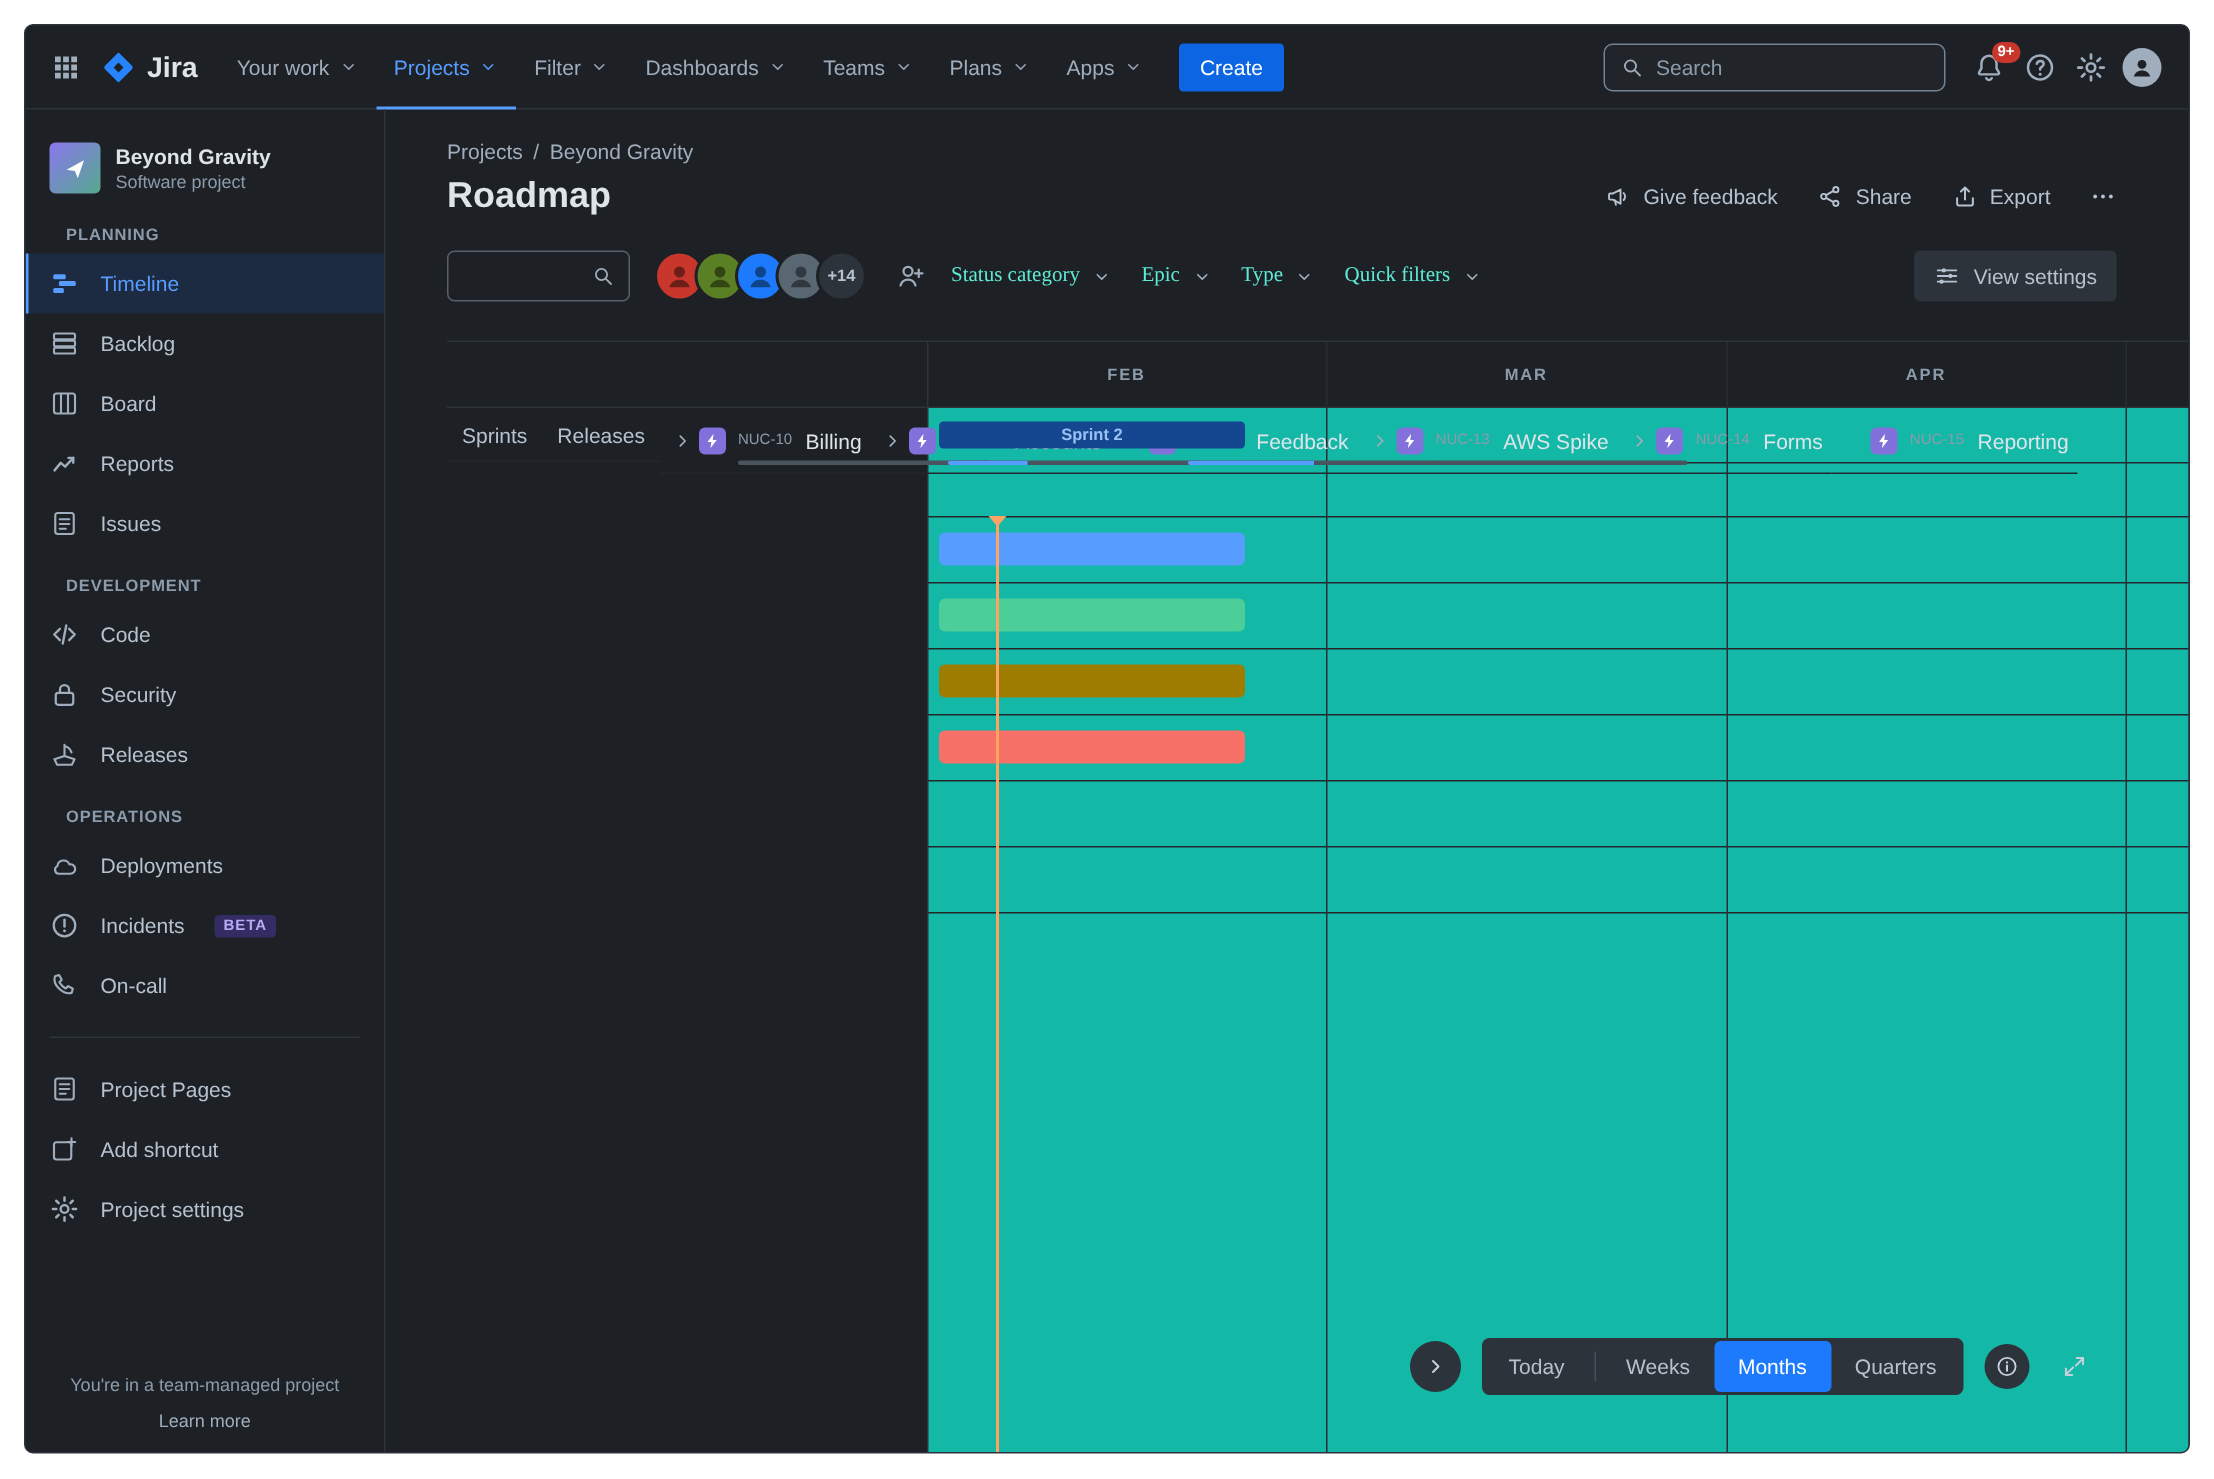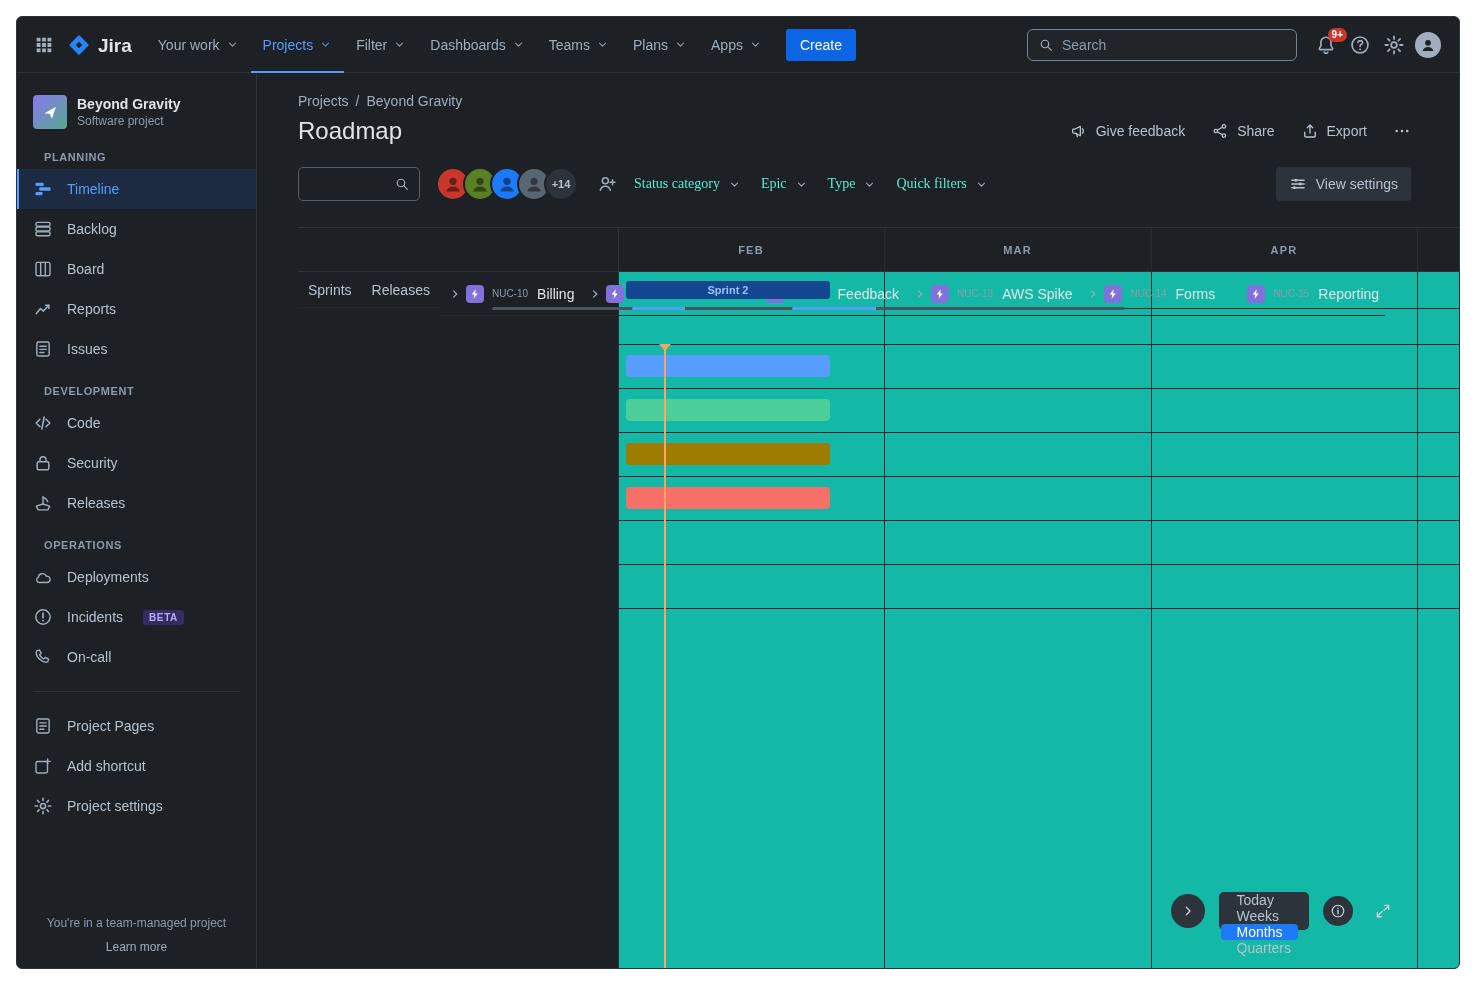--- a/index.html
+++ b/index.html
@@ -20,21 +20,21 @@
   .topnav { height:56px; flex:0 0 auto; display:flex; align-items:center; padding:0 14px 0 10px; border-bottom:1px solid #2C333A; }
   .nav-icon-btn { width:34px; height:32px; background:none; border:none; color:#9FADBC; display:flex; align-items:center; justify-content:center; cursor:pointer; position:relative; border-radius:4px; }
   .brand { display:flex; align-items:flex-end; gap:7px; padding:0 14px 0 6px; cursor:pointer; }
   .brand-text { font-size:19px; font-weight:600; color:#DEE4EA; }
   .nav-items { display:flex; align-items:stretch; height:56px; }
   .nav-item { display:flex; align-items:center; gap:6px; padding:2px 12px 0; color:#9FADBC; font-size:14px; cursor:pointer; border-bottom:2px solid transparent; background:none; border-top:none; border-left:none; border-right:none; font-family:inherit; }
   .nav-item.active { color:#579DFF; border-bottom-color:#579DFF; }
   .nav-item .chev { width:13px; height:13px; opacity:.9; }
   .create-btn { margin-left:12px; height:32px; padding:0 14px; background:#0C66E4; color:#fff; font-size:14px; font-weight:500; border:none; border-radius:3px; cursor:pointer; font-family:inherit; }
   .nav-spacer { flex:1; }
-  .nav-search { width:270px; height:32px; border:1px solid #738496; border-radius:6px; display:flex; align-items:center; gap:8px; padding:0 10px; margin-right:12px; color:#9FADBC; background:rgba(255,255,255,0.02); }
+  .nav-search { width:228px; height:32px; border:1px solid #738496; border-radius:6px; display:flex; align-items:center; gap:8px; padding:0 10px; margin-right:12px; color:#9FADBC; background:rgba(255,255,255,0.02); }
   .nav-search input { flex:1; min-width:0; background:transparent; border:none; outline:none; color:#B6C2CF; font-size:14px; font-family:inherit; }
   .nav-search input::placeholder { color:#8C9BAB; }
   .nav-badge { position:absolute; top:-1px; right:-4px; background:#C9372C; color:#fff; font-size:10px; font-weight:700; border-radius:8px; padding:2px 4px; line-height:1; }
   .avatar-top { width:26px; height:26px; border-radius:50%; background:#9FADBC; color:#1D2125; display:flex; align-items:center; justify-content:center; overflow:hidden; }
 
   
   .app-body { flex:1; display:flex; min-height:0; }
 
   
   .sidebar { width:240px; flex:0 0 auto; border-right:1px solid #2C333A; display:flex; flex-direction:column; padding:22px 0 14px; overflow:hidden; }
@@ -52,21 +52,21 @@
   .side-divider { height:1px; background:#2C333A; margin:14px 16px; }
   .side-footer-note { margin-top:auto; text-align:center; font-size:12px; color:#8C9BAB; padding:0 12px; }
   .learn-more { display:block; margin-top:10px; font-size:12px; color:#9FADBC; cursor:pointer; text-align:center; }
 
   
   .main { flex:1; display:flex; flex-direction:column; position:relative; min-width:0; }
   .main-header { padding:20px 48px 0 41px; flex:0 0 auto; }
   .breadcrumb { font-size:14px; color:#9FADBC; display:flex; gap:7px; align-items:center; }
   .breadcrumb .crumb { cursor:pointer; }
   .title-row { display:flex; align-items:center; margin-top:8px; }
-  .page-title { font-size:24px; font-weight:400; color:#DEE4EA; }
+  .page-title { font-size:24px; font-weight:700; color:#DEE4EA; }
   .header-actions { margin-left:auto; display:flex; align-items:center; gap:26px; }
   .action-link { display:flex; align-items:center; gap:8px; color:#B6C2CF; font-size:14px; cursor:pointer; background:none; border:none; font-family:inherit; }
   .action-link svg { color:#B6C2CF; }
 
   .toolbar { display:flex; align-items:center; padding:0 48px 0 41px; margin-top:22px; flex:0 0 auto; }
   .tb-search { width:122px; height:34px; border:1px solid #56606A; border-radius:5px; display:flex; align-items:center; padding:0 9px; gap:6px; color:#9FADBC; }
   .tb-search input { flex:1; min-width:0; background:transparent; border:none; outline:none; color:#B6C2CF; font-size:14px; font-family:inherit; }
   .avatars { display:flex; align-items:center; margin-left:16px; }
   .avatar { width:34px; height:34px; border-radius:50%; border:2px solid #1D2125; margin-left:-7px; display:flex; align-items:center; justify-content:center; color:rgba(0,0,0,.45); cursor:pointer; }
   .avatar:first-child { margin-left:0; }
@@ -99,21 +99,21 @@
   .tl-chart { flex:1; position:relative; background:#14b8a6; overflow:hidden; }
   .hline { position:absolute; left:0; right:0; height:1px; background:#22272B; }
   .sprint-bar { position:absolute; left:8px; top:9px; width:204px; height:18px; border-radius:3px; background:#14478F; color:#9CC0F5; font-size:11px; font-weight:700; display:flex; align-items:center; justify-content:center; z-index:3; cursor:pointer; }
   .epic-bar { position:absolute; left:8px; width:204px; height:22px; border-radius:4px; z-index:3; cursor:pointer; }
   .today-line { position:absolute; left:46px; top:72px; bottom:0; width:2px; background:#FEA362; z-index:4; }
   .today-caret { position:absolute; left:41px; top:72px; width:0; height:0; border-left:6px solid transparent; border-right:6px solid transparent; border-top:7px solid #FEA362; z-index:4; }
 
   
   .tl-controls { position:absolute; right:60px; bottom:38px; display:flex; align-items:center; gap:14px; z-index:10; }
   .scroll-btn { width:34px; height:34px; border-radius:50%; background:#2C333A; border:none; color:#C7D1DB; display:flex; align-items:center; justify-content:center; cursor:pointer; }
-  .zoom-bar { display:flex; align-items:flex-start; background:#2C333A; border-radius:5px; height:38px; padding:0 2px;flex-direction:column; }
+  .zoom-bar { display:flex; align-items:center; background:#2C333A; border-radius:5px; height:38px; padding:0 2px; }
   .zoom-btn { background:none; border:none; color:#B6C2CF; font-size:14px; padding:0 16px; height:34px; border-radius:4px; cursor:pointer; font-family:inherit; }
   .zoom-btn.selected { background:#1D7AFC; color:#FFFFFF; font-weight:500; }
   .zoom-divider { width:1px; height:20px; background:#454F59; margin:0 4px; }
   .info-btn { width:30px; height:30px; border-radius:50%; background:#2C333A; border:none; color:#C7D1DB; display:flex; align-items:center; justify-content:center; cursor:pointer; }
   .fullscreen-btn { background:none; border:none; color:#C7D1DB; width:32px; height:32px; display:flex; align-items:center; justify-content:center; cursor:pointer; }
 </style>
 </head>
 <body>
 
 <svg width="0" height="0" style="position:absolute">

